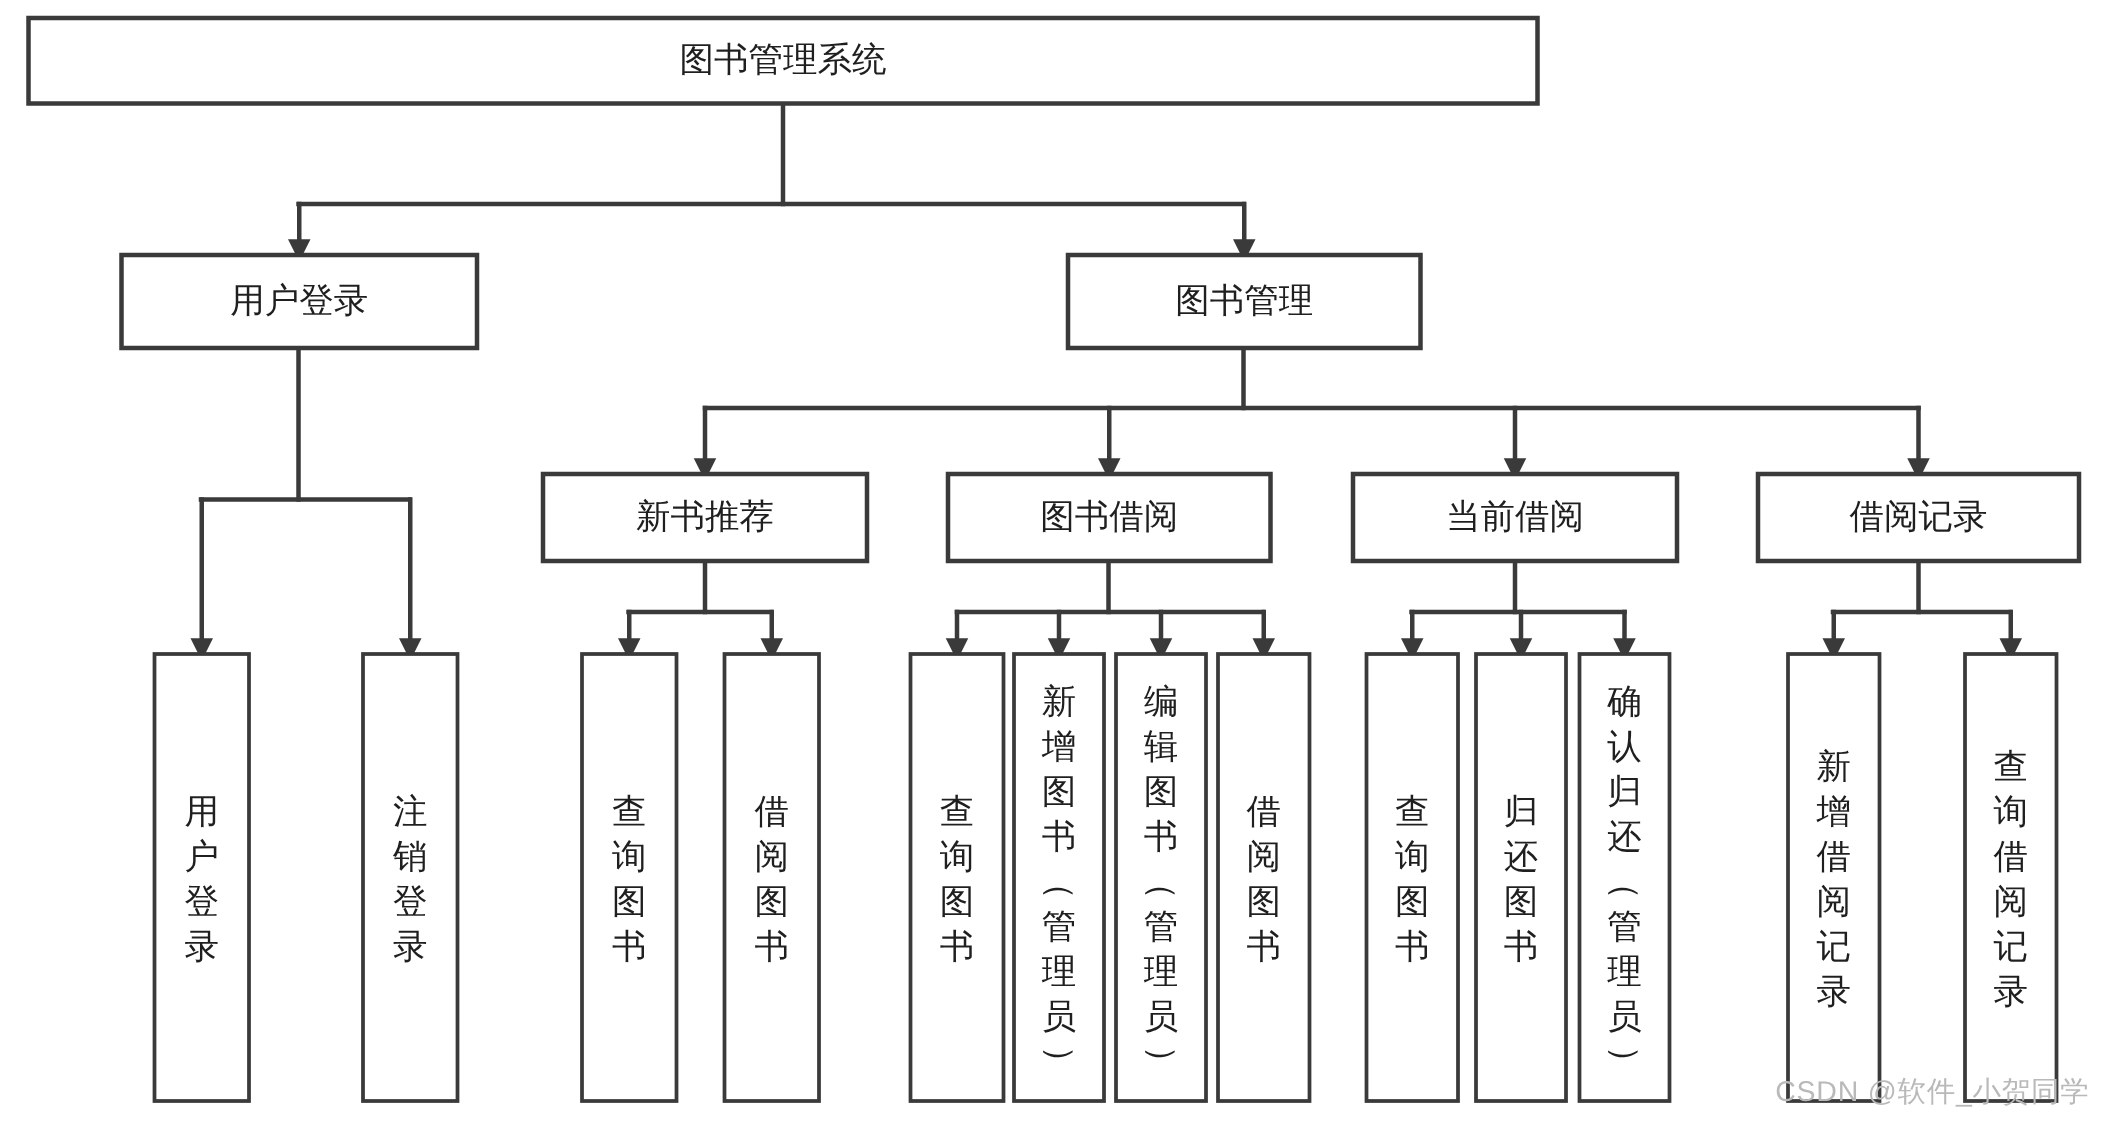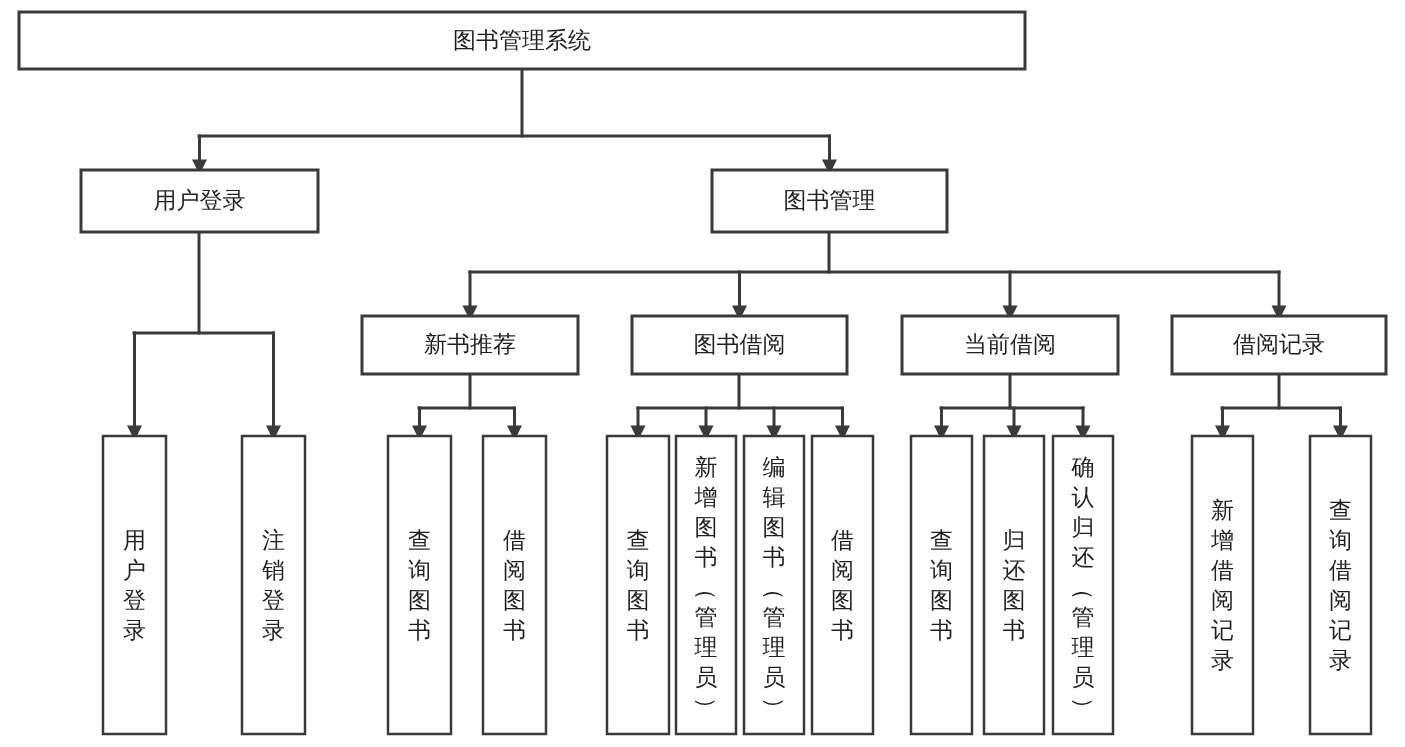--- a/index.html
+++ b/index.html
@@ -248,13 +248,14 @@
           <text x="1340.5" y="518.4" class="node-label-v">查</text>
           <text x="1340.5" y="548.4" class="node-label-v">询</text>
           <text x="1340.5" y="578.4" class="node-label-v">借</text>
           <text x="1340.5" y="608.4" class="node-label-v">阅</text>
           <text x="1340.5" y="638.4" class="node-label-v">记</text>
           <text x="1340.5" y="668.4" class="node-label-v">录</text>
         </g>
       </g>
   </svg>
 
+  <div class="watermark">CSDN @软件_小贺同学</div>
 </div>
 
 </body></html>

